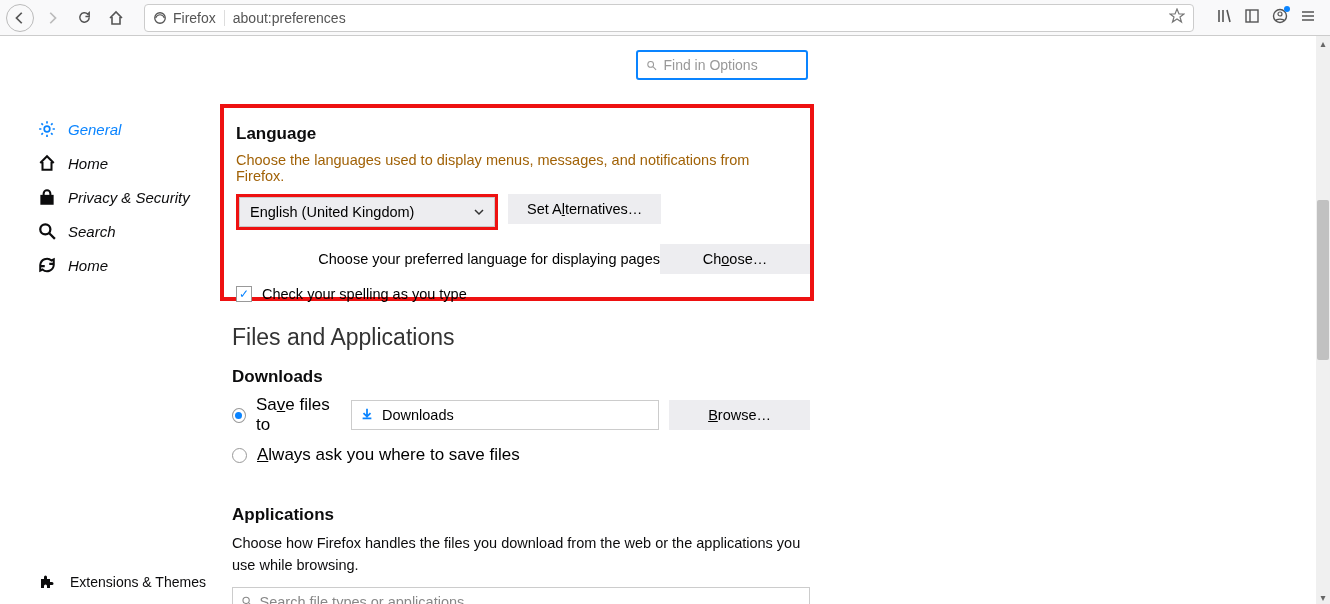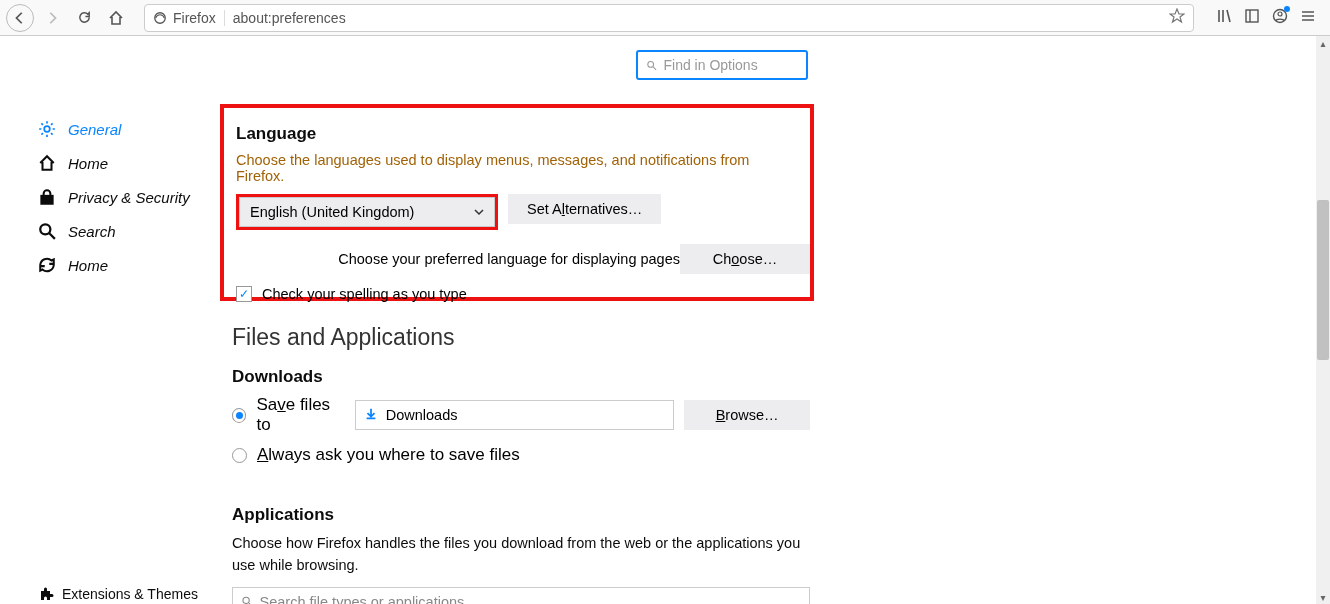--- a/index.html
+++ b/index.html
@@ -16,40 +16,40 @@
   .url-star { margin-left:auto; color:#777; }
   .right-icons { display:flex; align-items:center; gap:12px; padding:0 8px;}
   .right-icons span, .right-icons svg { color:#555; }
   
   
   .page { display:flex; height: calc(604px - 36px); }
   .sidebar { width:216px; padding-top:76px; }
   .side-item { display:flex; align-items:center; gap:12px; padding:8px 0 8px 38px; font-size:15px; color:#0c0c0d; cursor:pointer;font-style:italic; }
   .side-item.active { color:#0a84ff; }
   .side-item svg { width:18px; height:18px; }
-  .side-ext { position:absolute; bottom:0; left:38px; display:flex; align-items:center; gap:8px; font-size:14px; color:#0c0c0d; padding-bottom:2px;}
+  .side-ext { position:absolute; bottom:12px; left:38px; display:flex; align-items:center; gap:16px; font-size:14px; color:#0c0c0d; padding-bottom:2px;}
   
   .content { flex:1; position:relative; padding-top:14px; }
   
   
   .search-options { position:absolute; top:14px; left:420px; width:172px; height:30px; border:2px solid #0a84ff; border-radius:3px; display:flex; align-items:center; padding:0 8px; gap:6px; background:#fff; }
   .search-options input { border:none; outline:none; font-size:14px; width:100%; }
   .search-options input::placeholder { color:#999; }
   
   
   .redbox { position:absolute; top:68px; left:4px; width:594px; height:197px; border:4px solid #e11; padding:16px 12px 10px 12px;}
   
   h2.section { font-size:17px; font-weight:700; color:#0c0c0d; margin-bottom:8px;}
   .desc { font-size:14.5px; color:#a16207; margin-bottom:10px; }
   
   .lang-row { display:flex; gap:10px; align-items:flex-start; }
   .lang-select-wrap { border:3px solid #e11; padding:0; }
   .select { width:256px; height:30px; background:#ededf0; border:1px solid #c9c9c9; display:flex; align-items:center; justify-content:space-between; padding:0 10px; font-size:14.5px; cursor:pointer;}
   .btn { height:30px; background:#ededf0; border:1px solid #ededf0; padding:0 18px; font-size:14.5px; cursor:pointer; display:inline-flex; align-items:center; }
-  .btn-wide { width:130px; justify-content:center; }
+  .btn-wide { width:150px; justify-content:center; }
   
   .pref-row { display:flex; align-items:center; justify-content:flex-end; margin-top:14px; width:574px; }
   .check-row { display:flex; align-items:center; gap:10px; margin-top:12px; }
   .check { width:16px; height:16px; border:1px solid #999; background:#fff; display:flex; align-items:center; justify-content:center; font-size:12px; color:#0a84ff;}
   .radio { width:15px; height:15px; border:1px solid #999; border-radius:50%; display:flex; align-items:center; justify-content:center;}
   .radio.selected::after{content:""; width:7px; height:7px; background:#0a84ff; border-radius:50%;}
   
   
   .below { position:absolute; top:288px; left:16px; width:578px;}
   h1.big { font-size:23px; font-weight:400; color:#333; margin-bottom:16px;}

